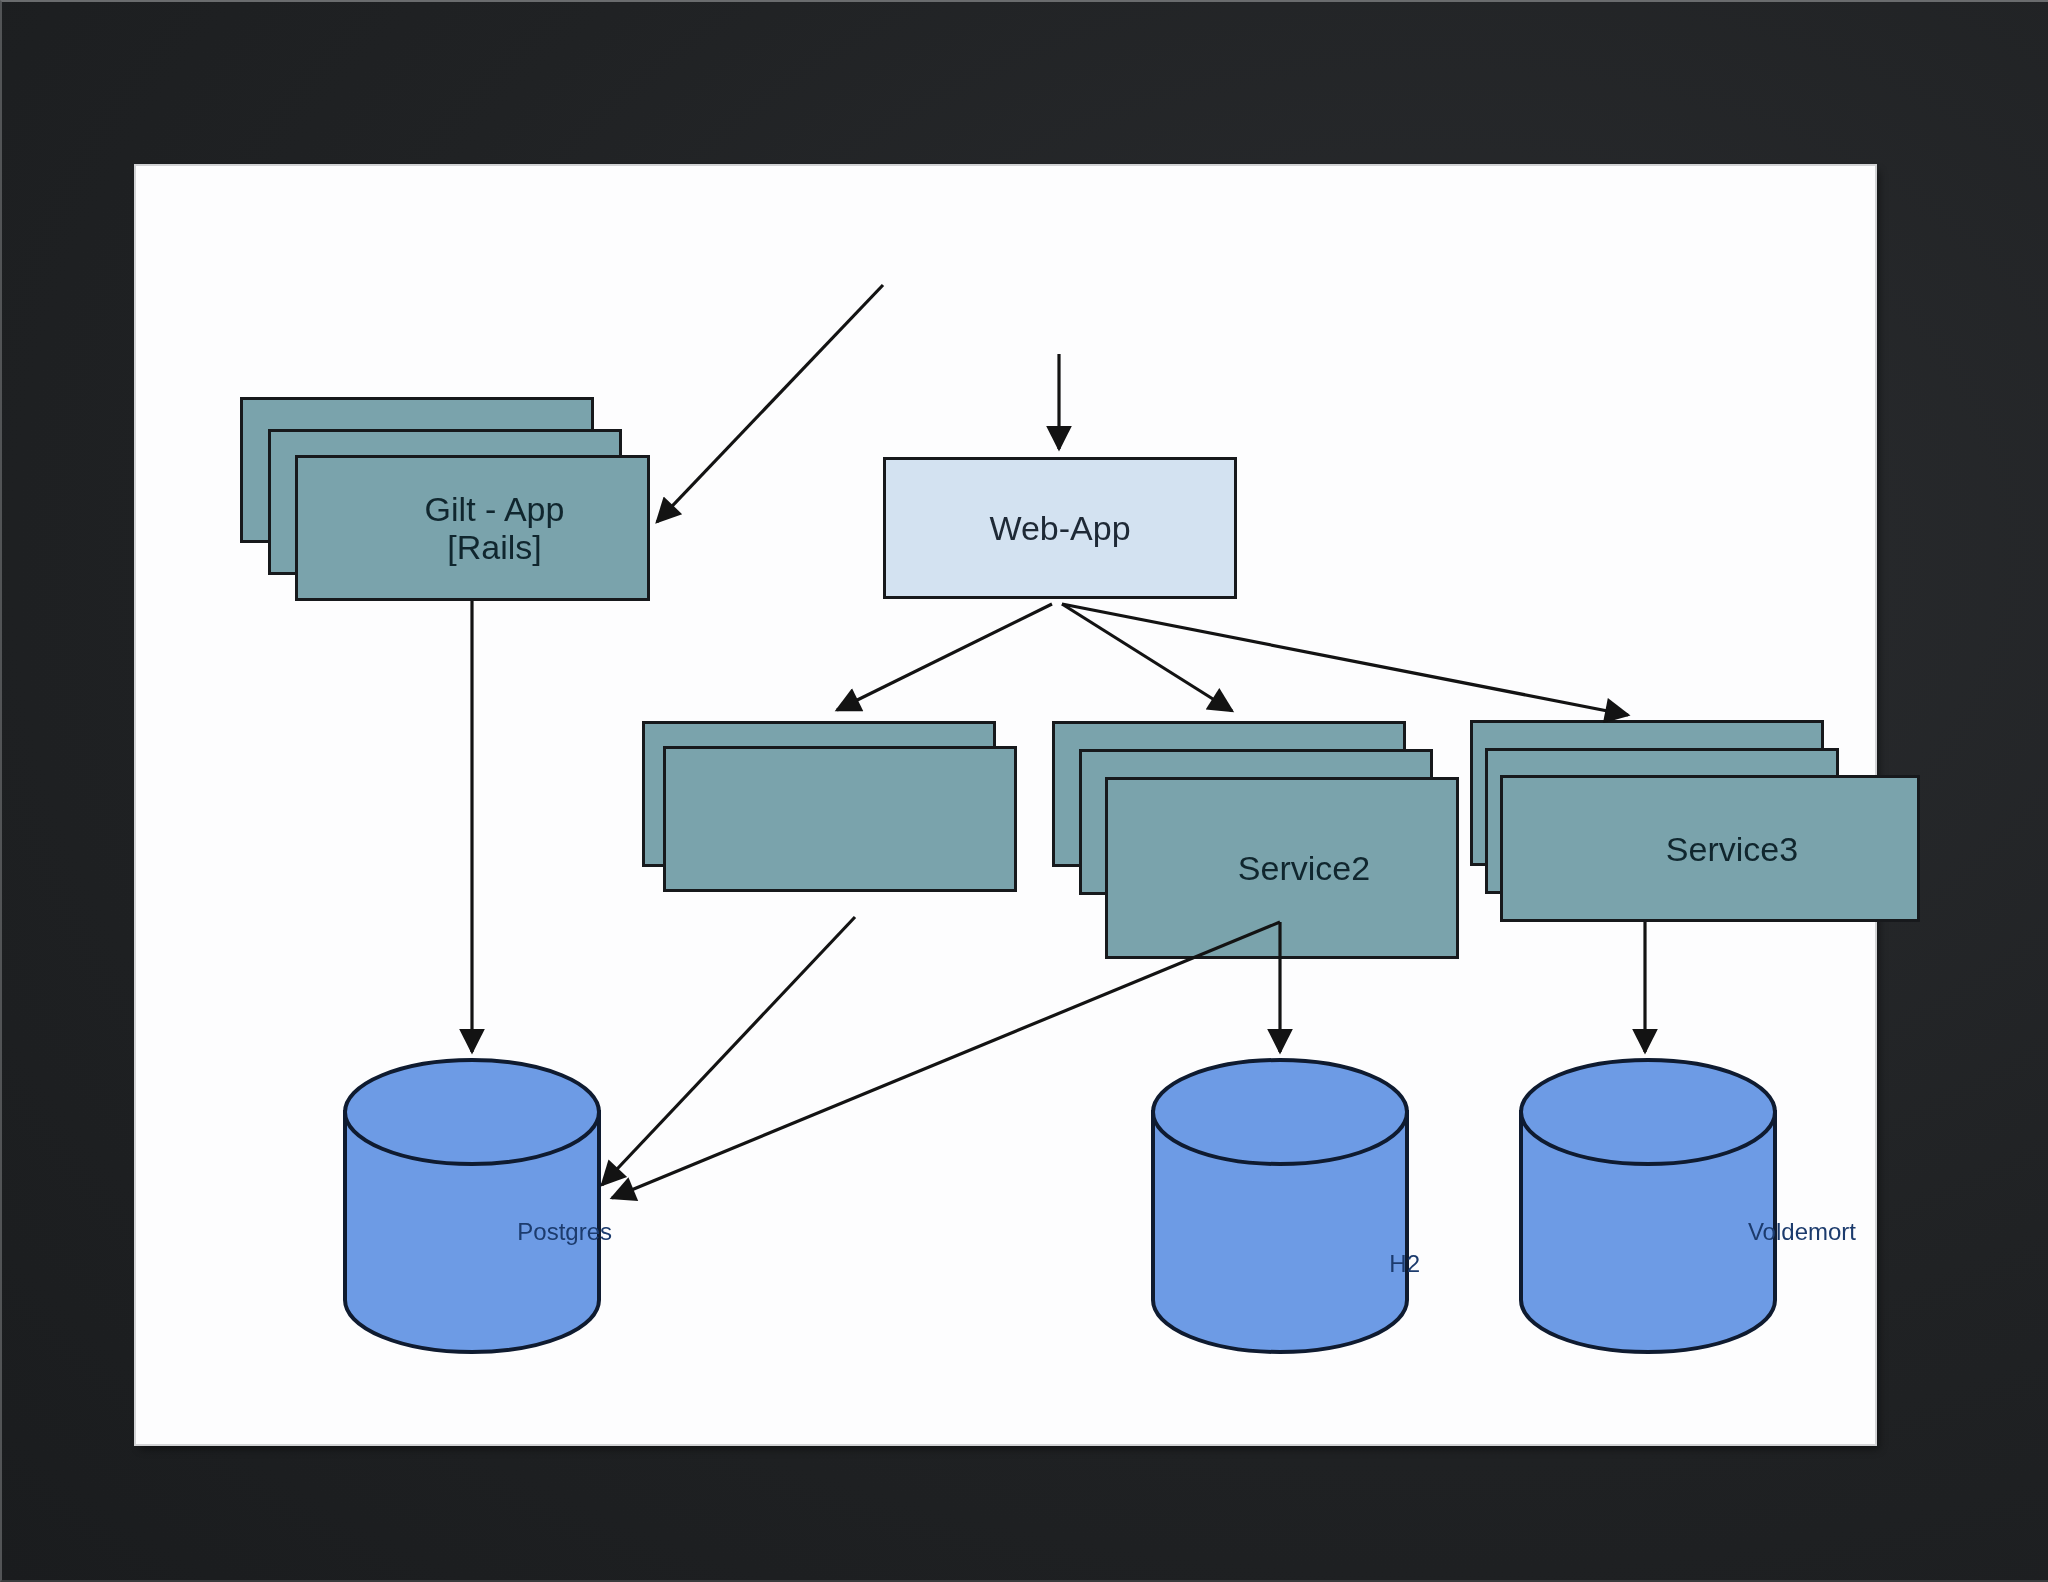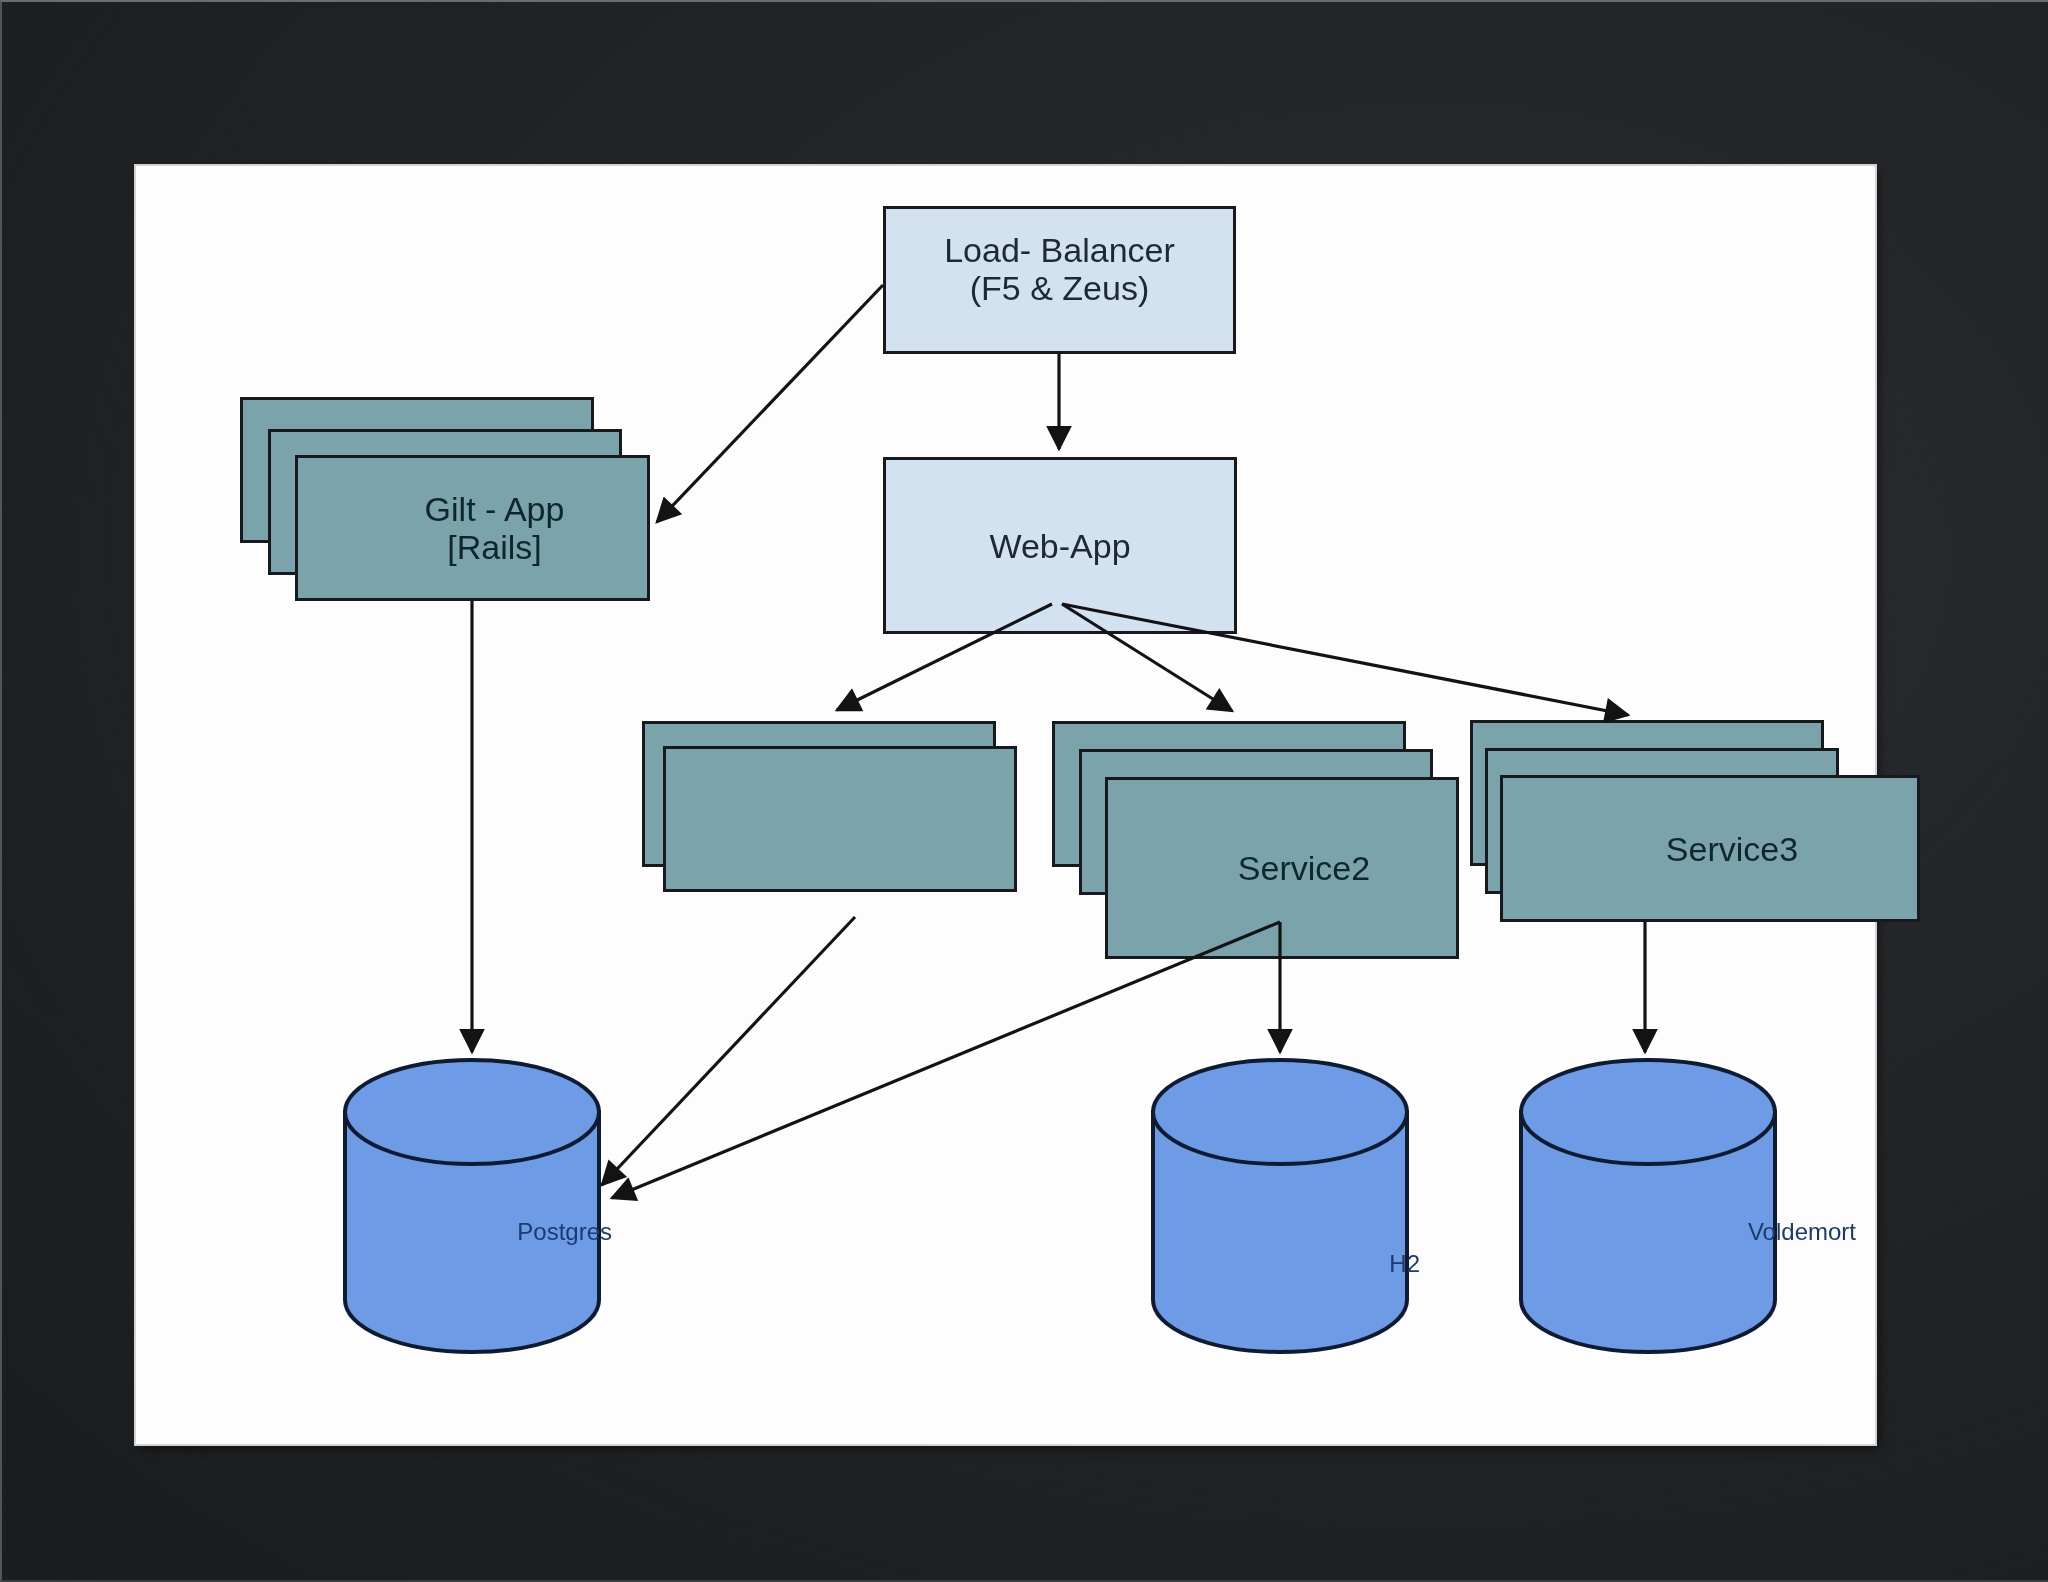--- a/index.html
+++ b/index.html
@@ -82,26 +82,22 @@
       </g>
     </svg>
 
     <div class="stack-layer" style="left:104px;top:231px;"></div>
     <div class="stack-layer" style="left:132px;top:263px;"></div>
     <div class="node teal" style="left:159px;top:289px;width:355px;height:146px;">
       <div>Gilt - App</div>
       <div>[Rails]</div>
     </div>
 
-    <div class="node light toppad" style="left:747px;top:40px;width:353px;height:148px;">
-      <div>Load- Balancer</div>
-      <div>(F5 &amp; Zeus)</div>
-    </div>
 
-    <div class="node light" style="left:747px;top:291px;width:354px;height:177px;">
+    <div class="node light" style="left:747px;top:291px;width:354px;height:142px;">
       <div>Web-App</div>
     </div>
 
     <div class="stack-layer" style="left:506px;top:555px;"></div>
     <div class="stack-layer" style="left:527px;top:580px;"></div>
 
     <div class="stack-layer" style="left:916px;top:555px;"></div>
     <div class="stack-layer" style="left:943px;top:583px;"></div>
     <div class="node teal" style="left:969px;top:611px;width:354px;height:182px;">
       <div>Service2</div>

